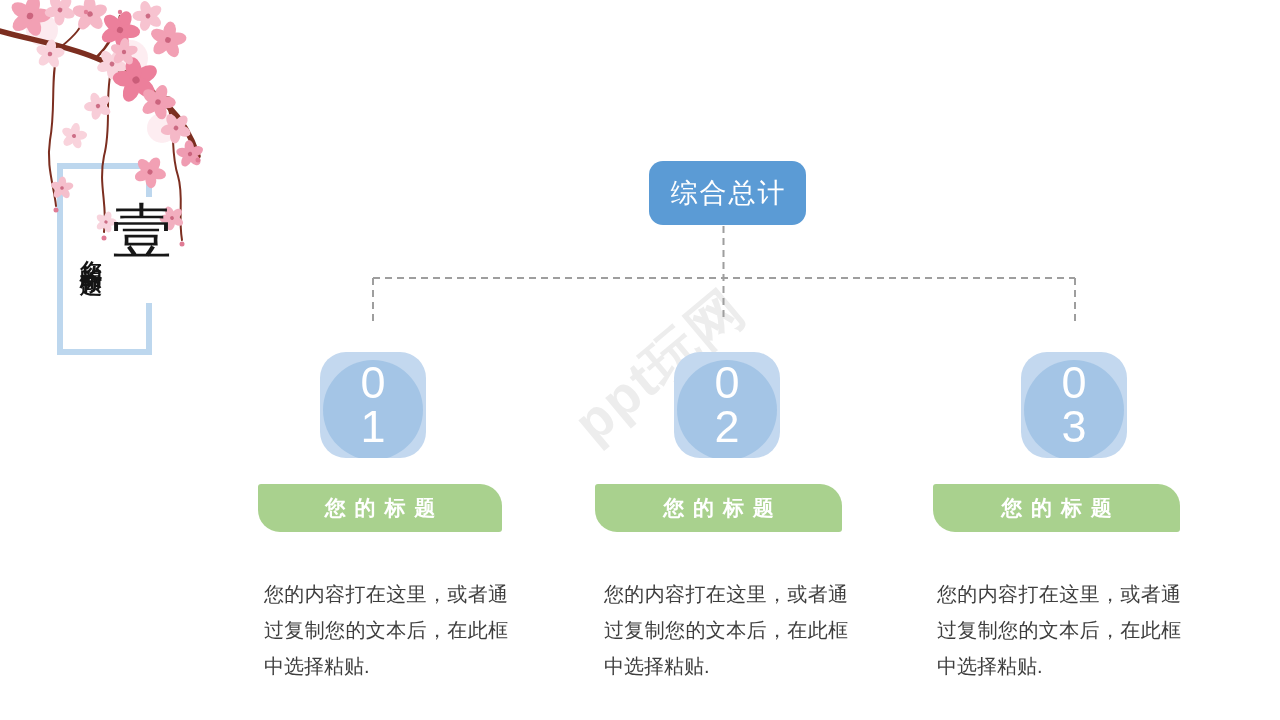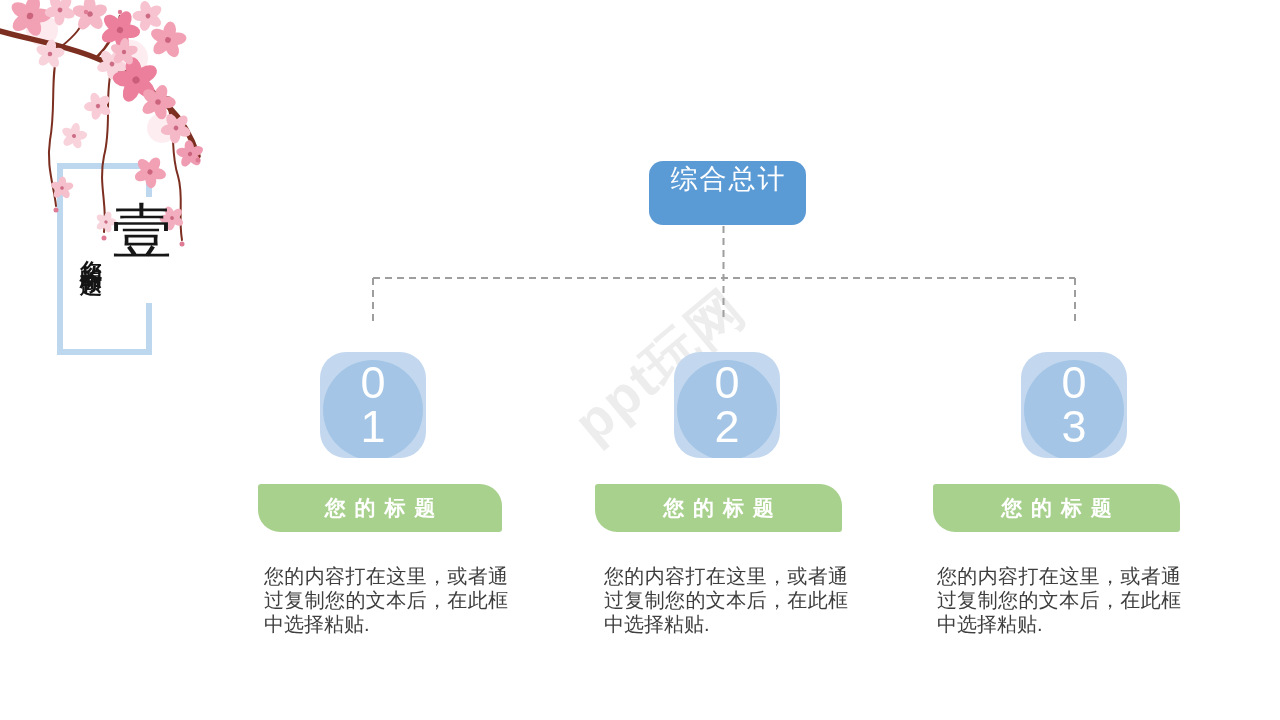--- a/index.html
+++ b/index.html
@@ -41,21 +41,21 @@
     transform:rotate(-40deg);
     font-size:54px;font-weight:700;letter-spacing:2px;color:#ededed;
     text-shadow:1px 1px 0 #ffffff;user-select:none;
   }
   
   .connectors{position:absolute;left:0;top:0;}
   .connectors line{stroke:var(--connector-gray);stroke-width:2;stroke-dasharray:7 5;}
   .root-btn{
     position:absolute;left:649px;top:161px;width:157px;height:64px;
     background:var(--accent-blue);border-radius:14px;
-    display:flex;align-items:flex-start;justify-content:center;
+    display:flex;align-items:center;justify-content:center;
   }
   .root-btn span{color:#fff;font-size:27px;letter-spacing:2px;margin-right:-2px;}
   .node{
     position:absolute;top:352px;width:106px;height:106px;
     background:var(--node-square);border-radius:26px;overflow:hidden;
   }
   .node-circle{
     position:absolute;left:3px;top:8px;width:100px;height:100px;
     border-radius:50%;background:var(--node-circle);
   }
@@ -71,22 +71,22 @@
     display:flex;align-items:center;justify-content:center;
   }
   .bar span{
     color:#fff;font-weight:700;font-size:21px;
     letter-spacing:0.42em;margin-right:-0.42em;
   }
   .c1b{left:258px;width:244px;}
   .c2b{left:595px;width:247px;}
   .c3b{left:933px;width:247px;}
   .body-text{
-    position:absolute;top:564px;width:244px;margin:0;
-    font-size:20px;line-height:24px;color:var(--body-text);
+    position:absolute;top:576px;width:244px;margin:0;
+    font-size:20px;line-height:36px;color:var(--body-text);
     text-align:justify;
   }
   .c1t{left:264px;} .c2t{left:604px;} .c3t{left:937px;}
 </style>
 </head>
 <body>
 
 <div class="slide">
 
   <div>

